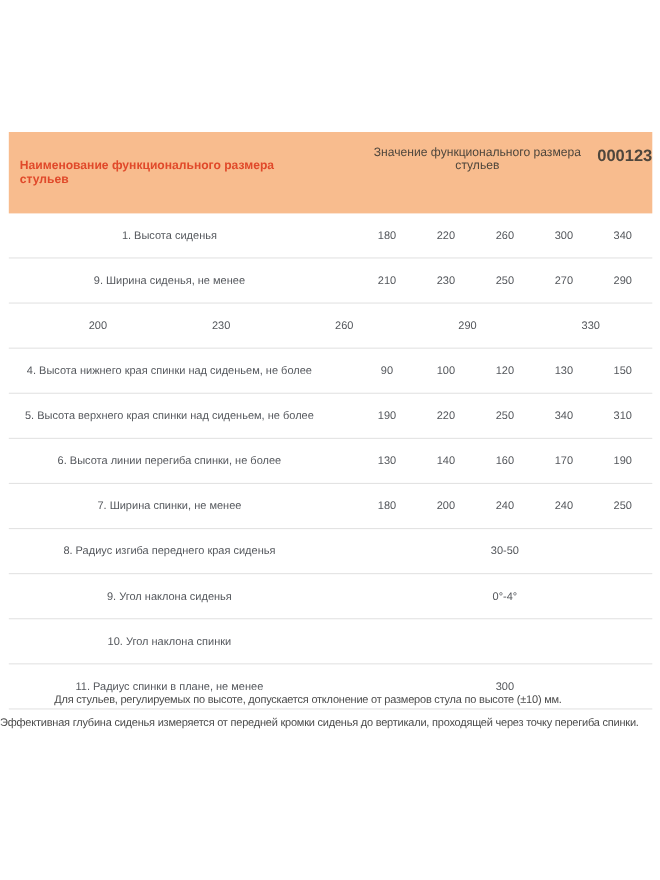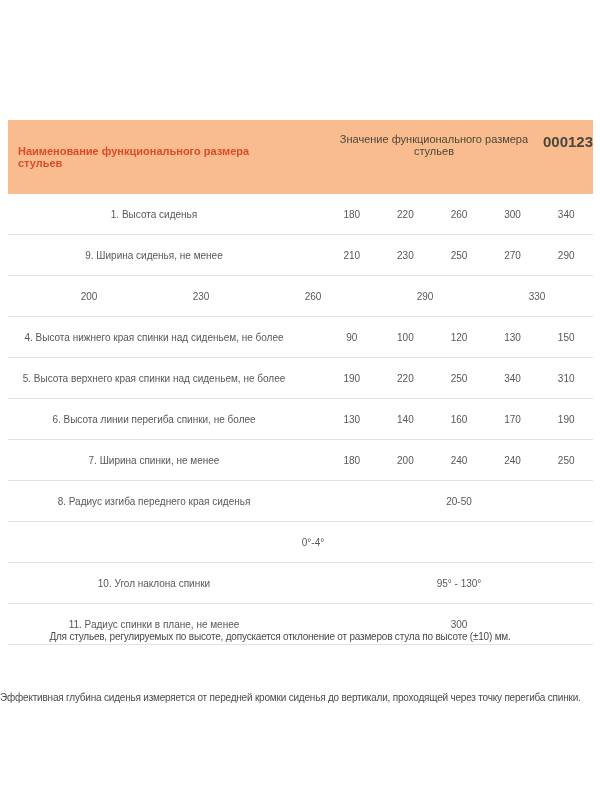--- a/index.html
+++ b/index.html
@@ -50,21 +50,21 @@
 
   .note {
     position: absolute; left: 0; width: 560px;
     text-align: center;
     color: var(--note_text, #4a4a4a);
     font-size: 10px;
     letter-spacing: -0.2px;
     white-space: nowrap;
   }
   .note-1 { top: 631px; }
-  .note-2 { top: 692px; }
+  .note-2 { top: 652px; }
 </style>
 </head>
 <body>
 
 <div class="table-wrap">
 
   <div class="thead">
     <div class="th-name">Наименование функционального размера стульев</div>
     <div class="th-values">
       <div class="th-values-title">Значение функционального размера стульев</div>
@@ -152,35 +152,33 @@
         <span>200</span>
         <span>240</span>
         <span>240</span>
         <span>250</span>
       </div>
     </div>
 
     <div class="row">
       <div class="row-label">8. Радиус изгиба переднего края сиденья</div>
       <div class="row-values single">
-        <span>20-50</span>
+        <span>30-50</span>
       </div>
     </div>
 
     <div class="row">
+      <div class="row-label">9. Угол наклона сиденья</div>
       <div class="row-values single">
         <span>0°-4°</span>
       </div>
     </div>
 
     <div class="row">
       <div class="row-label">10. Угол наклона спинки</div>
-      <div class="row-values single">
-        <span>95° - 130°</span>
-      </div>
     </div>
 
     <div class="row">
       <div class="row-label">11. Радиус спинки в плане, не менее</div>
       <div class="row-values single">
         <span>300</span>
       </div>
     </div>
 
   </div>

